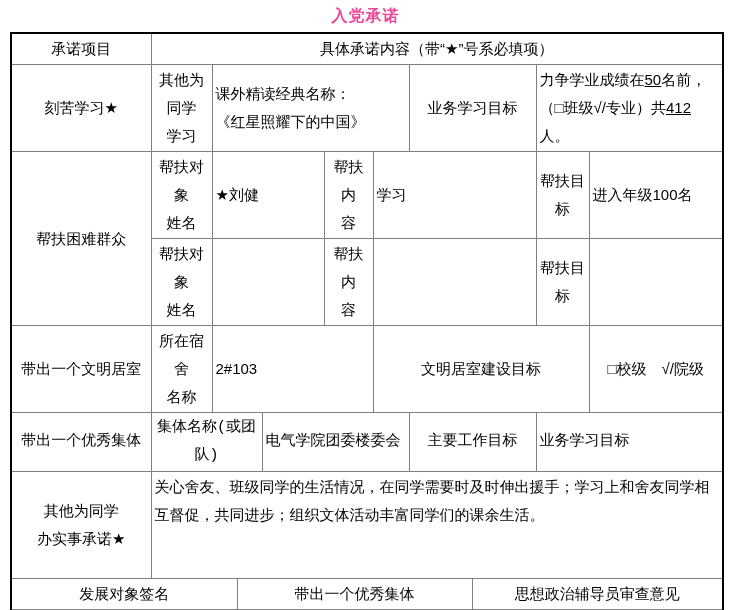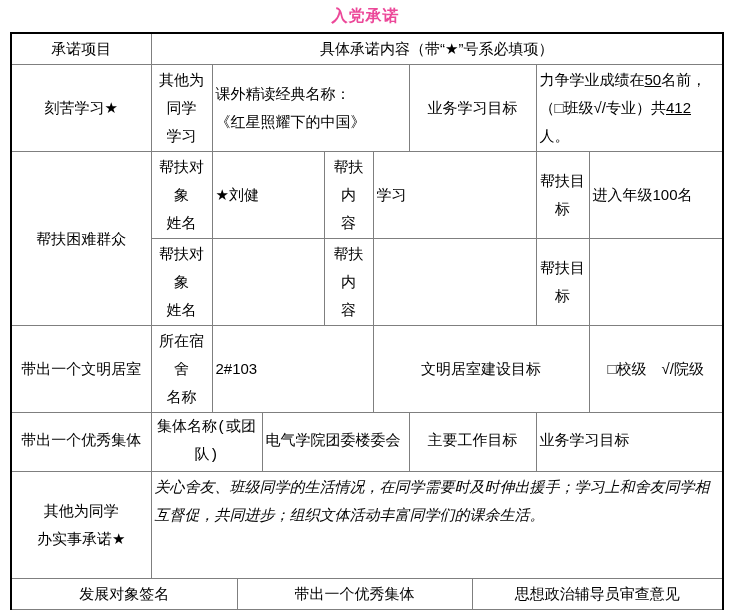--- a/index.html
+++ b/index.html
@@ -21,21 +21,21 @@
     border:1px solid #7f7f7f;
     padding:1px 3px;
     white-space:pre-line;
     line-height:28px;
     overflow:hidden;
     vertical-align:middle;
     word-break:break-all;
   }
   td.c { text-align:center; }
   td.l { text-align:left; }
-  td.top { vertical-align:top;font-style:italic; }
+  td.top { vertical-align:top; }
   tr.r1  { height:27px; }
   tr.r2  { height:58px; }
   tr.r3  { height:58px; }
   tr.r4  { height:57px; }
   tr.r5  { height:57px; }
   tr.r6  { height:55px;font-family:Liberation Mono, monospace; }
   tr.r7  { height:107px; }
   tr.r8  { height:30px; }
   tr.r9  { height:85px; }
   u { text-decoration:underline; }

